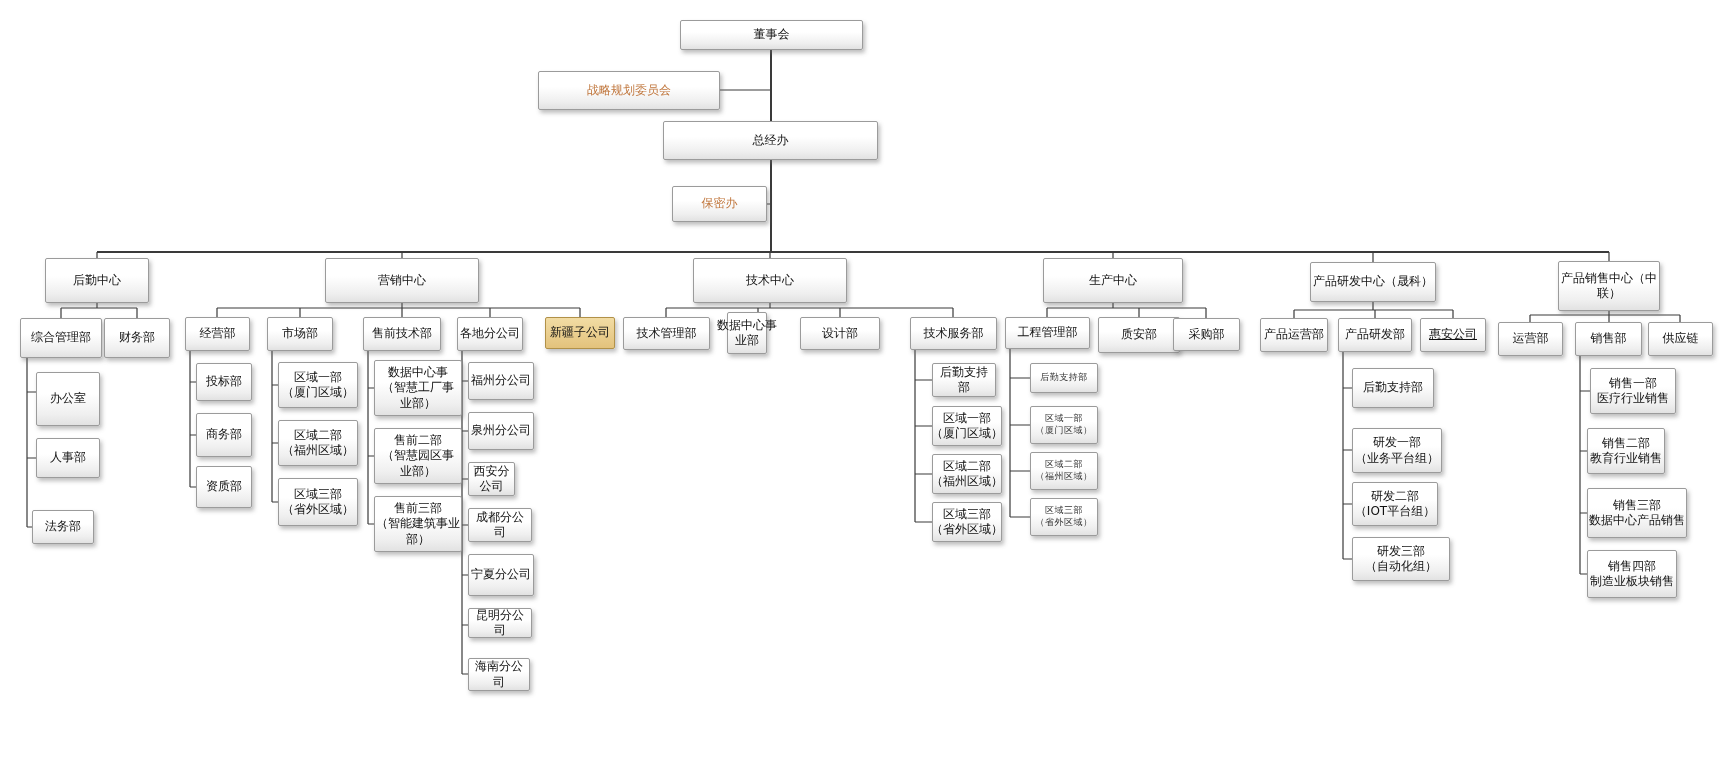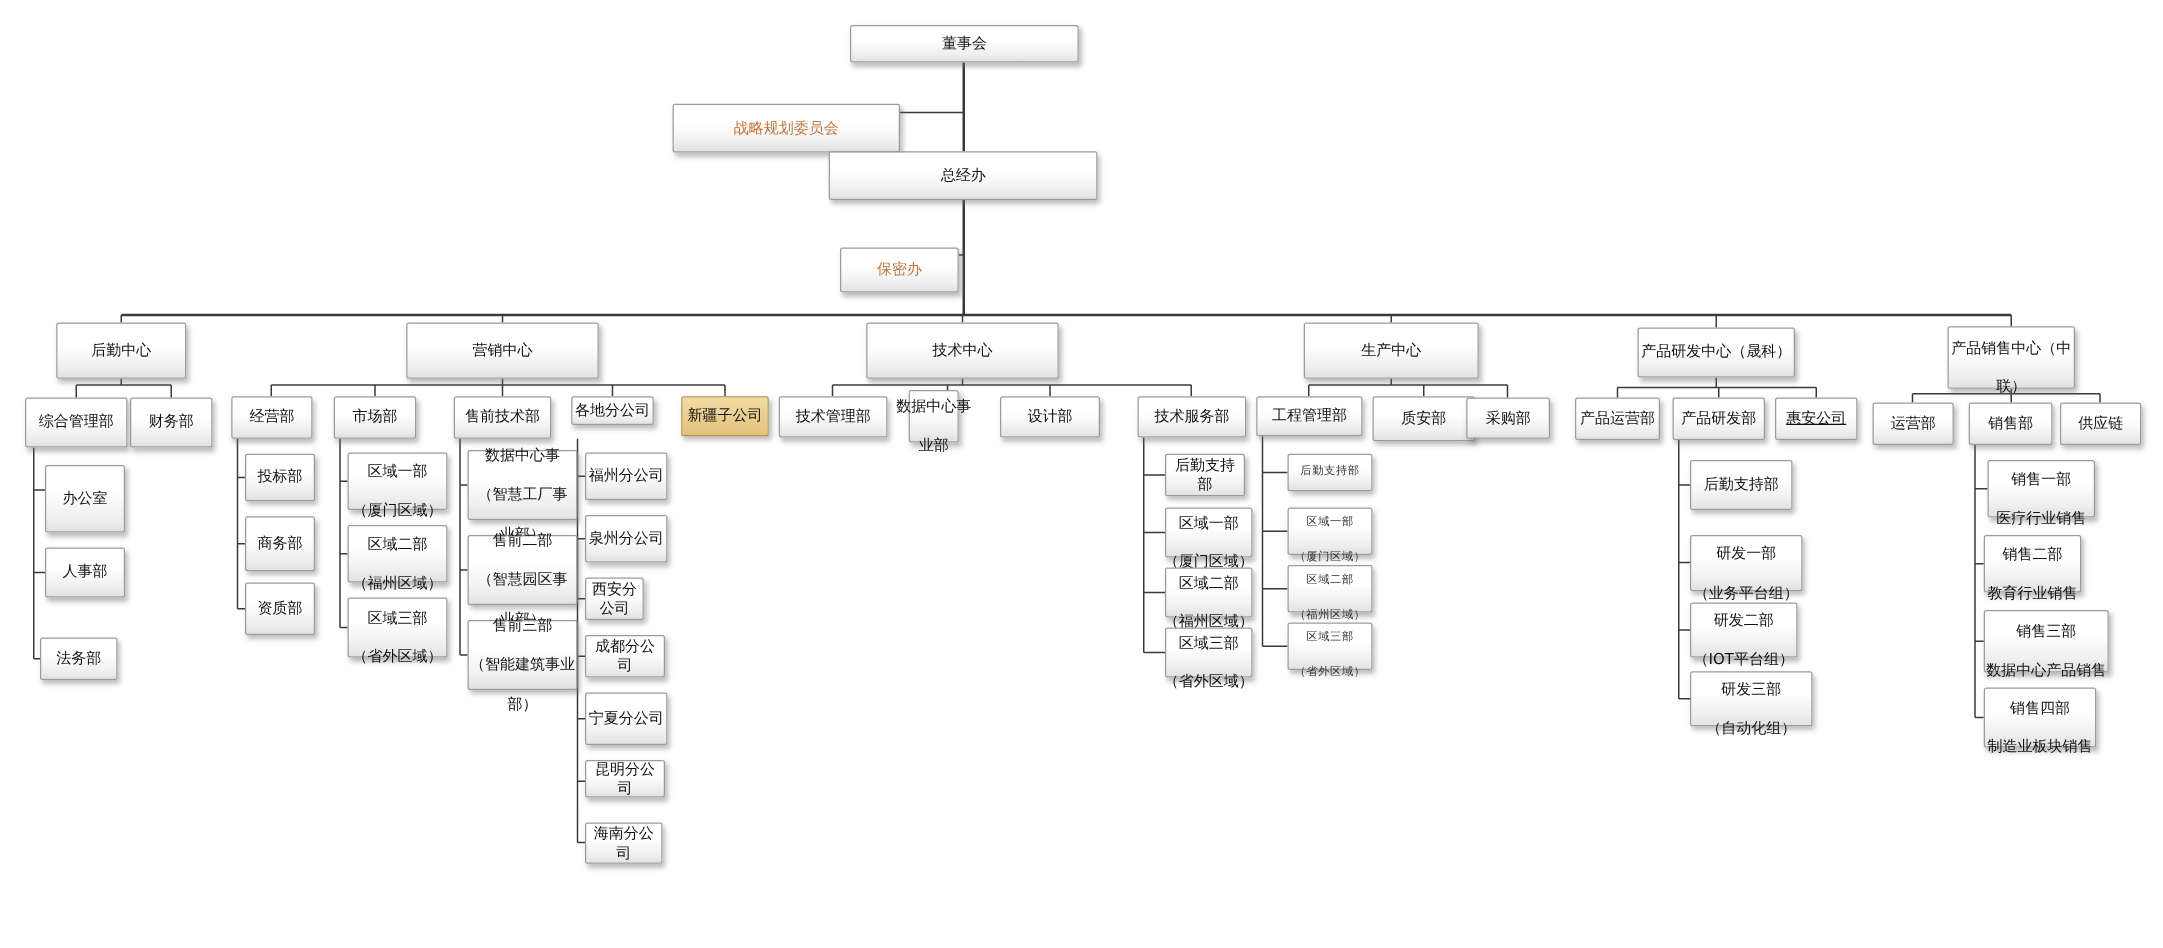--- a/index.html
+++ b/index.html
@@ -12,22 +12,22 @@
   #wires path.thick{stroke-width:2;}
   #wires path.thin{stroke-width:1.2;}
   .node{
     position:absolute;box-sizing:border-box;
     display:flex;flex-direction:column;align-items:center;justify-content:center;
     text-align:center;color:#111;font-size:12px;line-height:1.28;padding:1px 2px;
     background:linear-gradient(180deg,#ffffff 40%,#efefef 80%,#e2e2e2 100%);
     border:1px solid #9b9b9b;border-radius:2px;
     box-shadow:2px 3px 4px rgba(110,110,110,.45);
   }
-  .node .ln{white-space:nowrap;margin-top:16px;}
-  .accent{color:var(--accent,#c0763c);margin-top:12px;}
+  .node .ln{white-space:nowrap;}
+  .accent{color:var(--accent,#c0763c);}
   .highlight{
     background:linear-gradient(180deg,var(--highlight-top,#f2dca4),var(--highlight-bottom,#e3c27c));
     border-color:var(--highlight-border,#b19148);
   }
   .small{font-size:9px;color:#333;letter-spacing:.5px;}
   .underline .ln,.underline span{text-decoration:underline;}
 </style>
 </head>
 <body>
 
@@ -133,21 +133,21 @@
       <span class="ln">售前二部</span>
       <span class="ln">（智慧园区事</span>
       <span class="ln">业部）</span>
     </div>
   <div class="node" style="left:374px;top:496px;width:88px;height:56px">
       <span class="ln">售前三部</span>
       <span class="ln">（智能建筑事业</span>
       <span class="ln">部）</span>
     </div>
 
-  <div class="node" style="left:457px;top:317px;width:66px;height:23px">
+  <div class="node" style="left:457px;top:317px;width:66px;height:34px">
       <span>各地分公司</span>
     </div>
   <div class="node" style="left:468px;top:362px;width:66px;height:38px">
       <span>福州分公司</span>
     </div>
   <div class="node" style="left:468px;top:412px;width:66px;height:38px">
       <span>泉州分公司</span>
     </div>
   <div class="node" style="left:468px;top:462px;width:47px;height:34px">
       <span>西安分公司</span>

